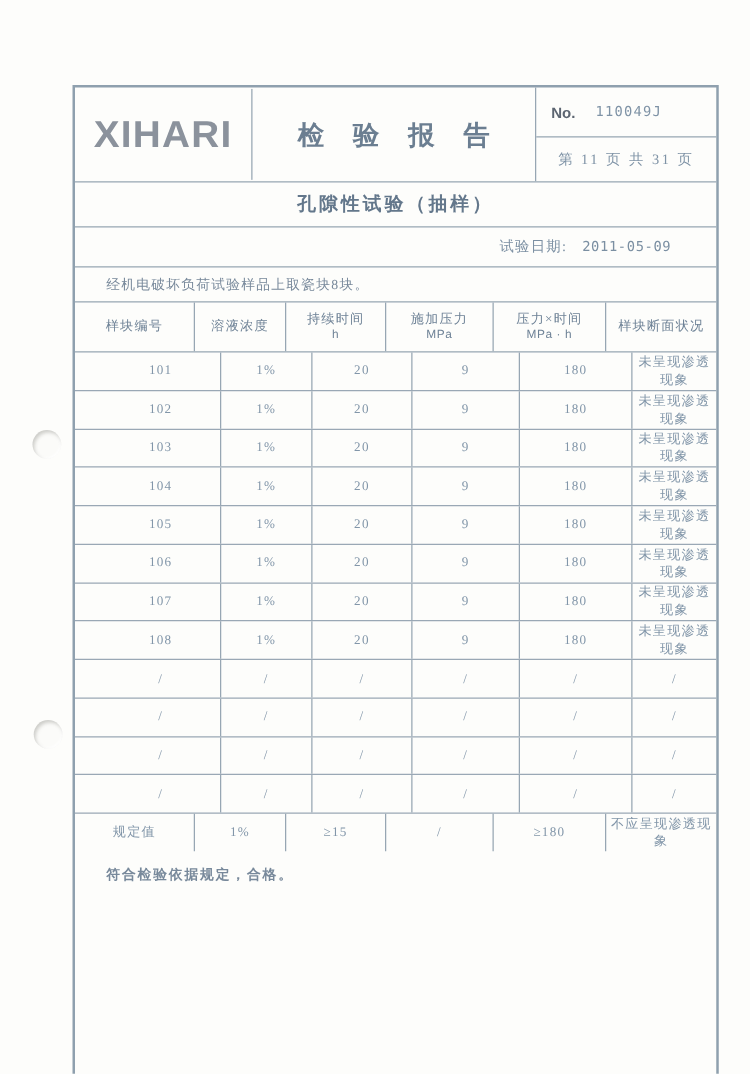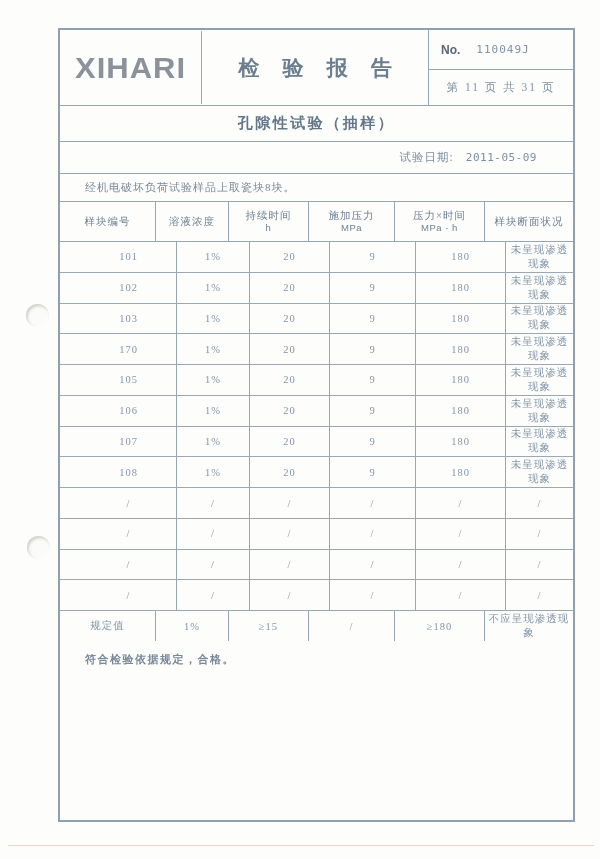--- a/index.html
+++ b/index.html
@@ -3,21 +3,21 @@
 <meta charset="utf-8">
 <style>
   html, body { margin: 0; padding: 0; }
   body {
     width: 600px; height: 859px;
     background: #fdfdfb;
     font-family: "Liberation Serif", "DejaVu Serif", serif;
     position: relative;
     overflow: hidden;
   }
-  .scan { position: absolute; inset: 0; background: #fdfdfb; }
+  .scan { position: absolute; inset: 0; background: #fdfdfb; margin-top: 40px; }
 
   
   .hole {
     position: absolute; width: 23px; height: 23px; border-radius: 50%;
     background: #fbfbf9;
     box-shadow: inset 1.5px 2px 3px rgba(150,150,145,0.45), inset -1px -1px 2px rgba(255,255,255,0.9);
   }
   .hole-1 { left: 26px; top: 304px; }
   .hole-2 { left: 27px; top: 536px; }
 
@@ -172,21 +172,21 @@
         </div>
         <div class="trow grid-cols">
           <div class="tcell">103</div>
           <div class="tcell">1%</div>
           <div class="tcell">20</div>
           <div class="tcell">9</div>
           <div class="tcell">180</div>
           <div class="tcell">未呈现渗透现象</div>
         </div>
         <div class="trow grid-cols">
-          <div class="tcell">170</div>
+          <div class="tcell">104</div>
           <div class="tcell">1%</div>
           <div class="tcell">20</div>
           <div class="tcell">9</div>
           <div class="tcell">180</div>
           <div class="tcell">未呈现渗透现象</div>
         </div>
         <div class="trow grid-cols">
           <div class="tcell">105</div>
           <div class="tcell">1%</div>
           <div class="tcell">20</div>

